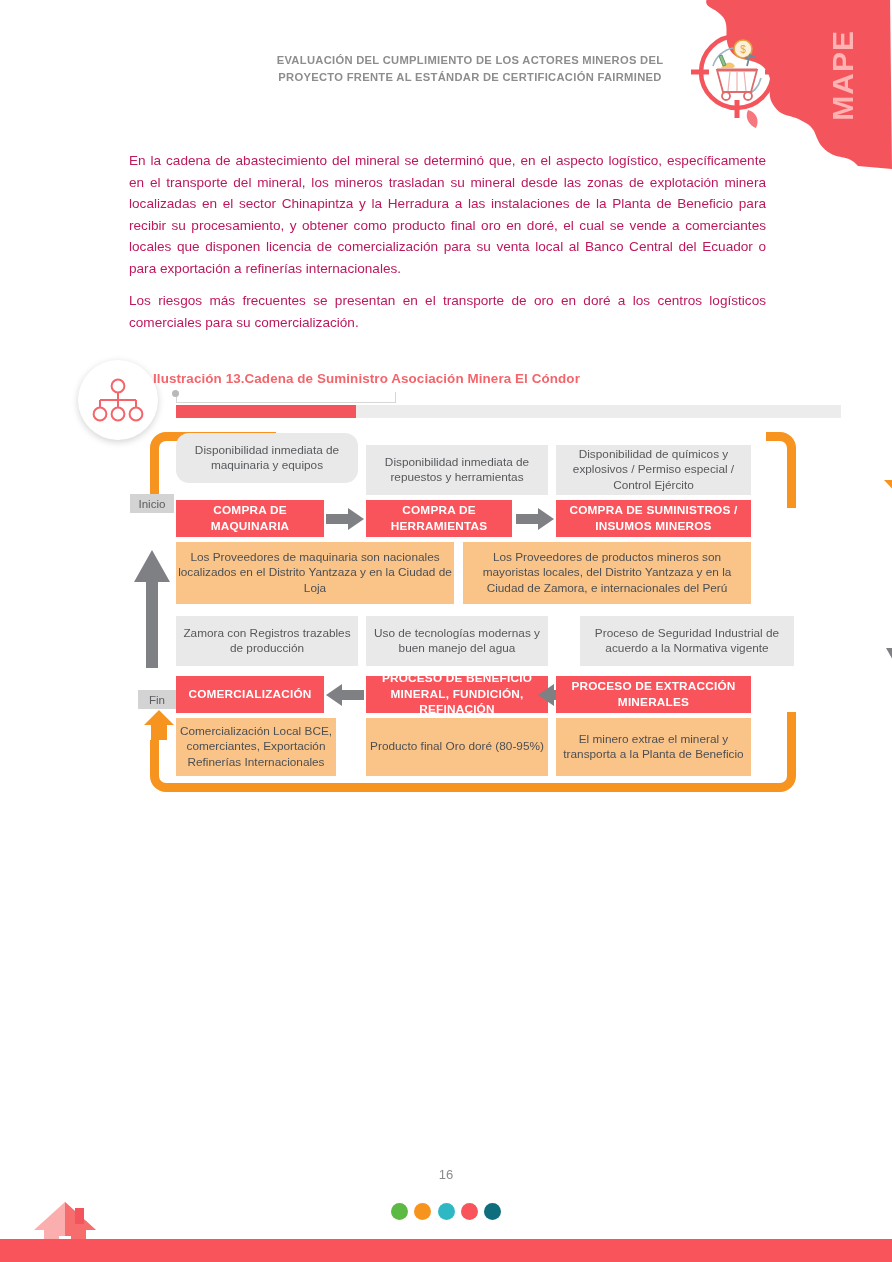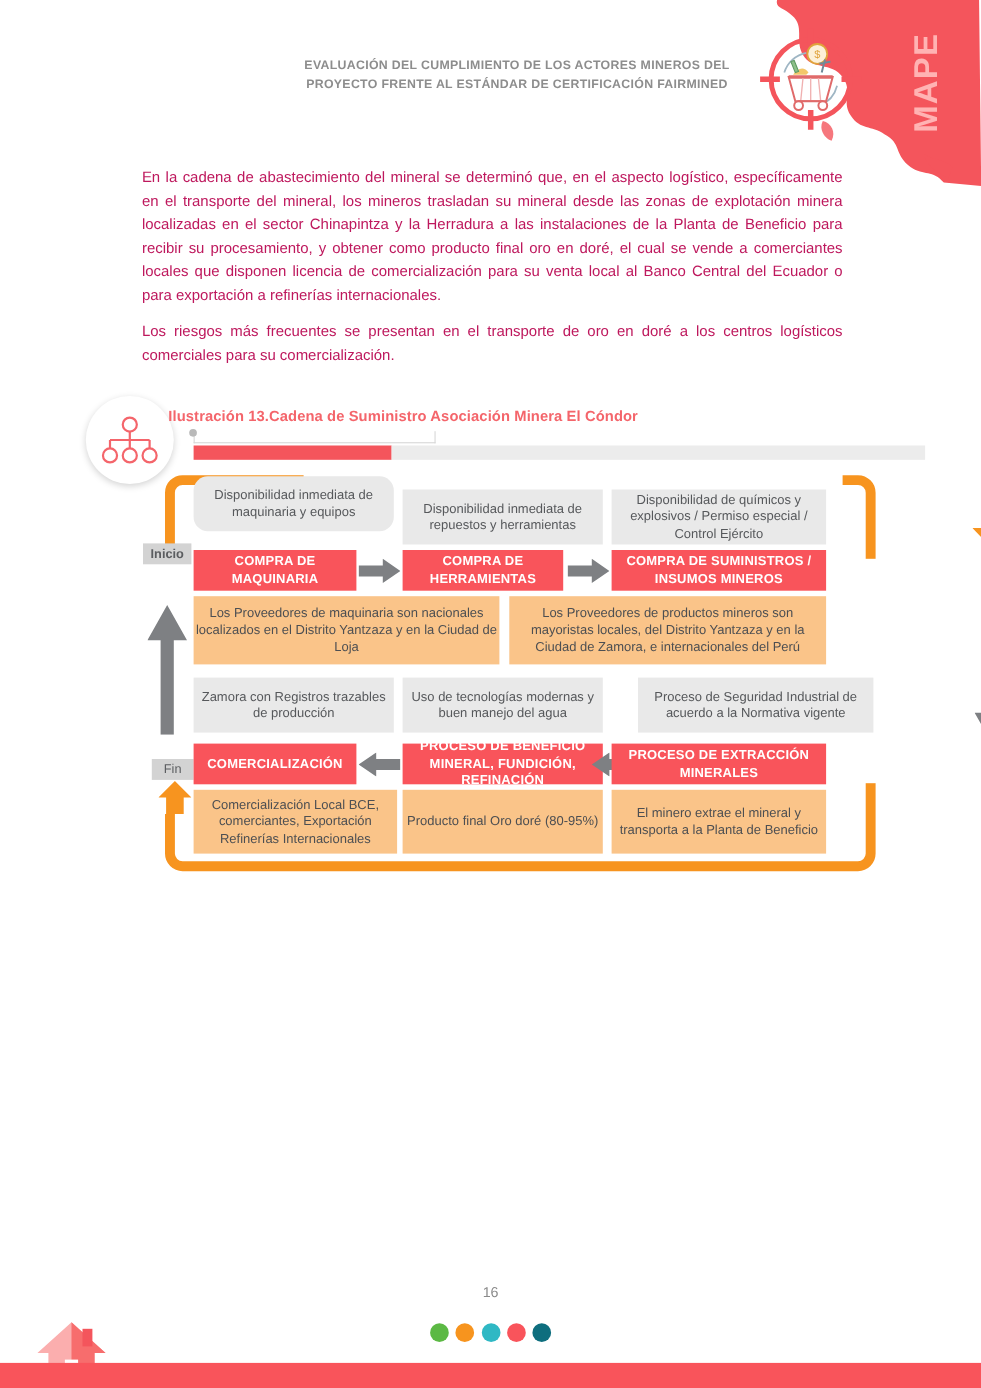--- a/index.html
+++ b/index.html
@@ -74,21 +74,21 @@
   .arrow-down-orange { position: absolute; left: 756px; top: 28px; }
   .arrow-down-grey   { position: absolute; left: 758px; top: 128px; }
   .arrow-up-grey     { position: absolute; left: 6px;   top: 118px; }
   .arrow-up-orange   { position: absolute; left: 16px;  top: 278px; }
 
   .tag {
     position: absolute; background: #d3d3d3; color: #5b5d60;
     font-size: 11.6px; text-align: center; padding: 3px 0;
     font-family: "Liberation Sans", sans-serif;
   }
-  .tag-inicio { left: 2px;  top: 62px; width: 44px; font-weight: bold; }
+  .tag-inicio { left: 2px;  top: 62px; width: 44px; }
   .tag-fin    { left: 10px; top: 258px; width: 38px; }
 
   .box {
     position: absolute; display: flex; align-items: center;
     justify-content: center; text-align: center;
     font-family: "Liberation Sans", sans-serif; line-height: 15.5px;
   }
   .grey-box  { background: #e9e9e9; color: #56585b; font-size: 11.8px; }
   .red-box   { background: #f9545b; color: #ffffff; font-size: 11.8px; font-weight: bold; letter-spacing: .2px; }
   .orange-box{ background: #fac489; color: #4d4f52; font-size: 11.8px; }
@@ -220,21 +220,21 @@
     <div class="box red-box" style="left:48px;  top:244px; width:148px; height:37px;">COMERCIALIZACIÓN</div>
     <svg class="ar" style="left:198px; top:252px;" width="38" height="22" viewBox="0 0 38 22">
       <polygon points="38,6 16,6 16,0 0,11 16,22 16,16 38,16" fill="#7e8083"></polygon>
     </svg>
     <div class="box red-box" style="left:238px; top:244px; width:182px; height:37px;">PROCESO DE BENEFICIO MINERAL, FUNDICIÓN, REFINACIÓN</div>
     <svg class="ar" style="left:410px; top:252px;" width="38" height="22" viewBox="0 0 38 22">
       <polygon points="38,6 16,6 16,0 0,11 16,22 16,16 38,16" fill="#7e8083"></polygon>
     </svg>
     <div class="box red-box" style="left:428px; top:244px; width:195px; height:37px;">PROCESO DE EXTRACCIÓN MINERALES</div>
 
-    <div class="box orange-box" style="left:48px;  top:286px; width:185px; height:58px;">Comercialización Local BCE, comerciantes, Exportación Refinerías Internacionales</div>
+    <div class="box orange-box" style="left:48px;  top:286px; width:160px; height:58px;">Comercialización Local BCE, comerciantes, Exportación Refinerías Internacionales</div>
     <div class="box orange-box" style="left:238px; top:286px; width:182px; height:58px;">Producto final Oro doré (80-95%)</div>
     <div class="box orange-box" style="left:428px; top:286px; width:195px; height:58px;">El minero extrae el mineral y transporta a la Planta de Beneficio</div>
   </div>
 
   <div class="page-num">16</div>
 
   <div class="dots">
     <span class="dot" style="background: rgb(92, 185, 68);"></span>
     <span class="dot" style="background: rgb(247, 148, 30);"></span>
     <span class="dot" style="background: rgb(47, 184, 196);"></span>

